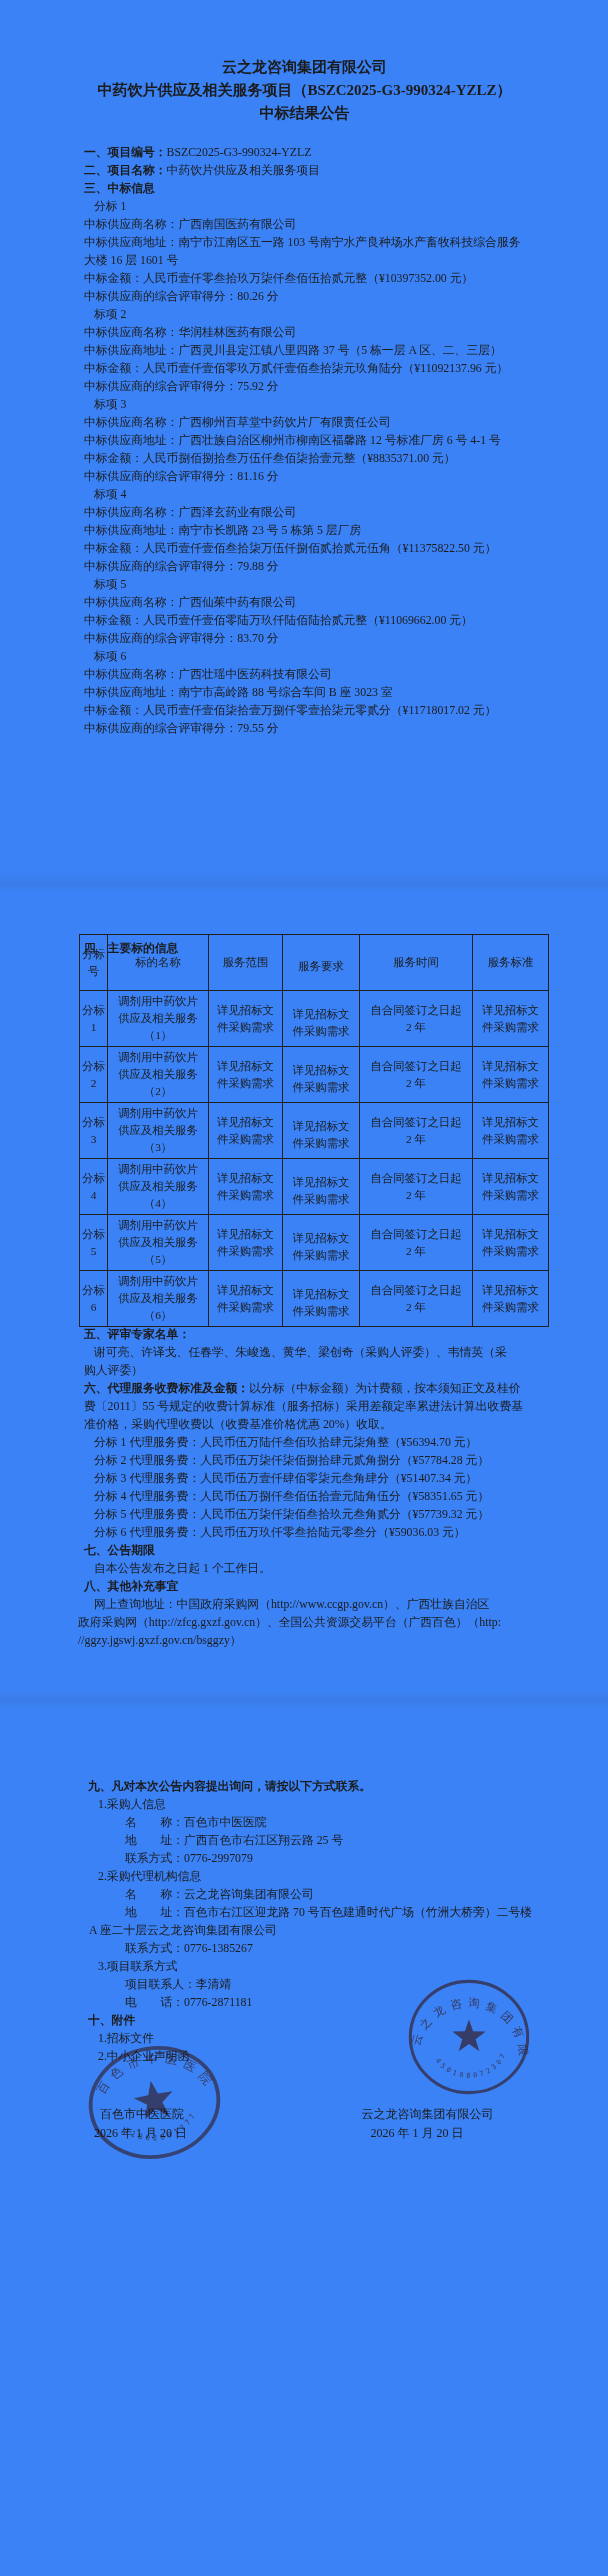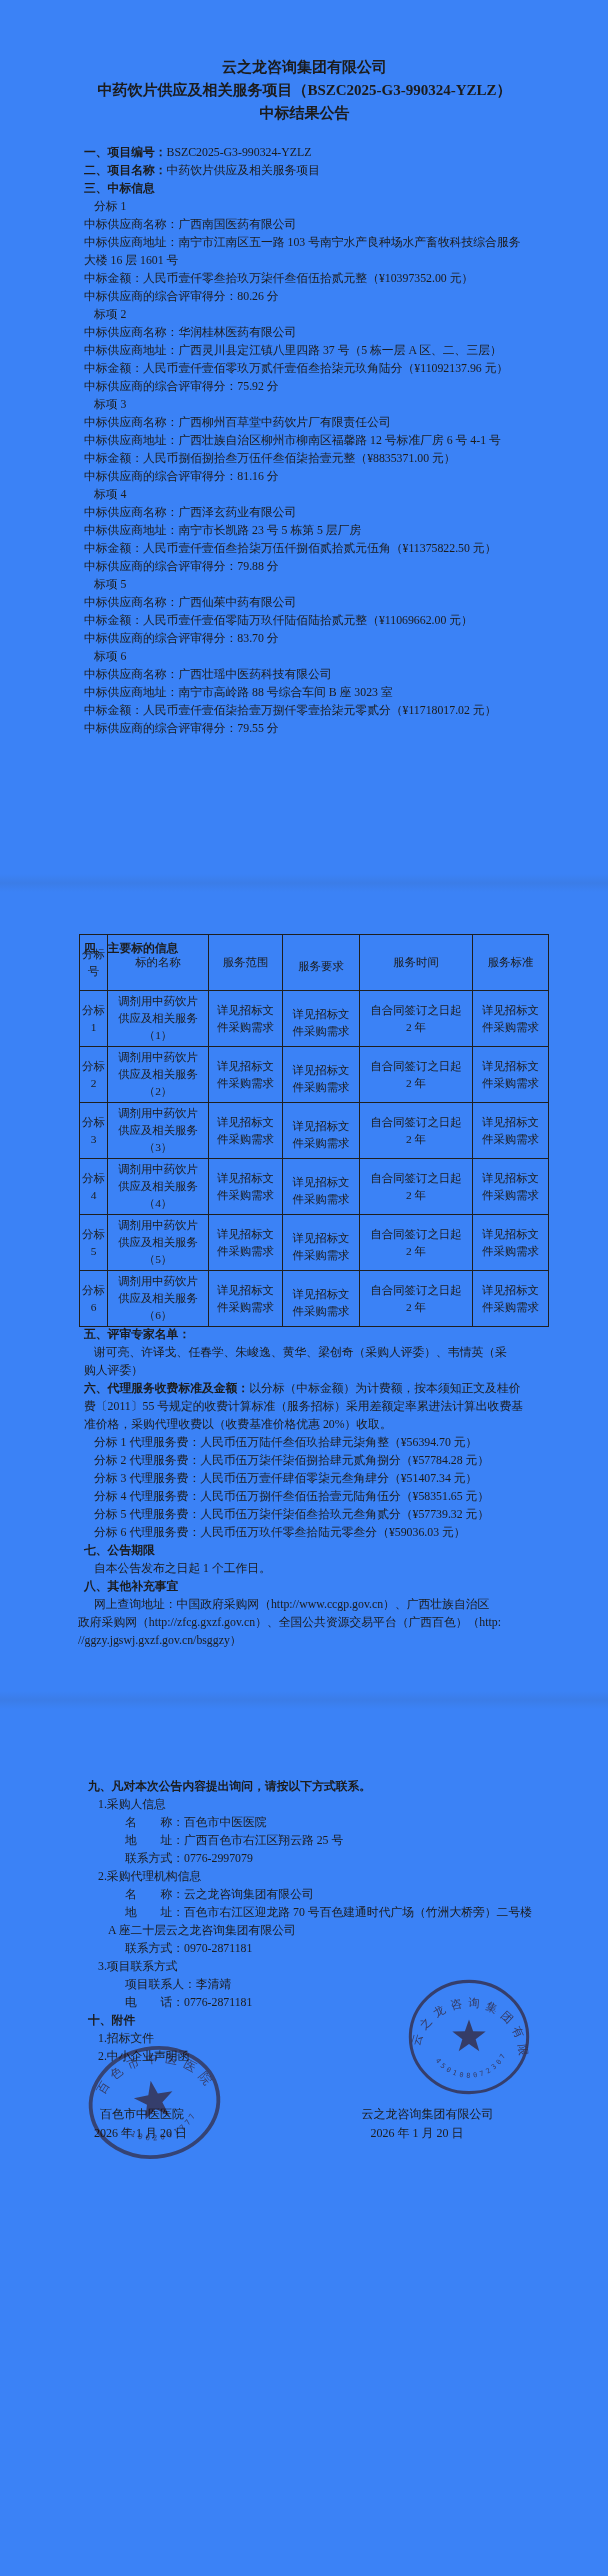--- a/index.html
+++ b/index.html
@@ -9,21 +9,21 @@
   }
   p{margin:0;white-space:nowrap;}
   .tblock{position:absolute;left:0;top:56px;width:609px;text-align:center;
     font-weight:bold;font-size:15px;line-height:23px;}
   .body-lines{position:absolute;font-size:11.8px;line-height:18px;}
   #body1{left:84px;top:143px;width:487px;}
   #block3{left:84px;top:1325px;width:487px;}
   #block4{left:88px;top:1777px;width:487px;}
   .ind{margin-left:10px;}        
   .ind2{margin-left:37px;}       
-  .indA{margin-left:20px;}       
+  .indA{margin-left:1px;}       
   .neg1{margin-left:-6px;}       
   .bold{font-weight:bold;}
   
   #sec4h{position:absolute;left:84px;top:919px;font-size:11.8px;line-height:18px;font-weight:bold;margin-top:20px;}
   
   #maintable{position:absolute;left:79px;top:934px;border-collapse:collapse;table-layout:fixed;}
   #maintable td{border:0.8px solid #1f1f1f;text-align:center;vertical-align:middle;
     font-size:11.4px;line-height:16.7px;padding:0;word-break:break-all;white-space:normal;}
   #maintable .c1{width:27px;}
   #maintable .c2{width:100px;}
@@ -195,21 +195,21 @@
   <div id="block4" class="body-lines">
     <p class="bold">九、凡对本次公告内容提出询问，请按以下方式联系。</p>
     <p class="ind">1.采购人信息</p>
     <p class="ind2">名　　称：百色市中医医院</p>
     <p class="ind2">地　　址：广西百色市右江区翔云路 25 号</p>
     <p class="ind2">联系方式：0776-2997079</p>
     <p class="ind">2.采购代理机构信息</p>
     <p class="ind2">名　　称：云之龙咨询集团有限公司</p>
     <p class="ind2">地　　址：百色市右江区迎龙路 70 号百色建通时代广场（竹洲大桥旁）二号楼</p>
     <p class="indA">A 座二十层云之龙咨询集团有限公司</p>
-    <p class="ind2">联系方式：0970-2871181</p>
+    <p class="ind2">联系方式：0776-1385267</p>
     <p class="ind">3.项目联系方式</p>
     <p class="ind2">项目联系人：李清靖</p>
     <p class="ind2">电　　话：0776-2871181</p>
     <p class="bold">十、附件</p>
     <p class="ind">1.招标文件</p>
     <p class="ind">2.中小企业声明函</p>
   </div>
 
   <p class="sig" id="sigLName">百色市中医医院</p>
   <p class="sig" id="sigLDate">2026 年 1 月 20 日</p>

